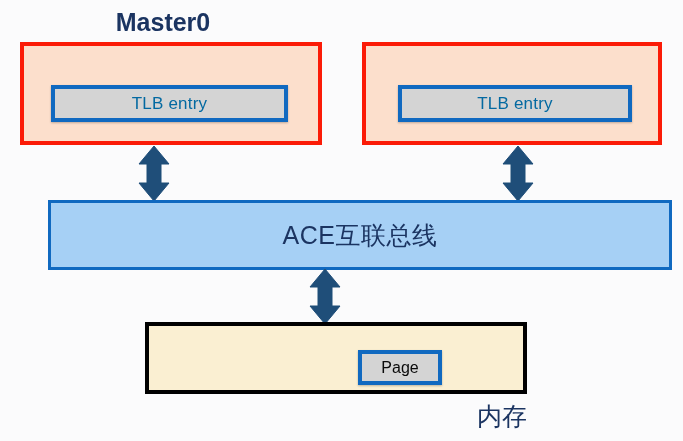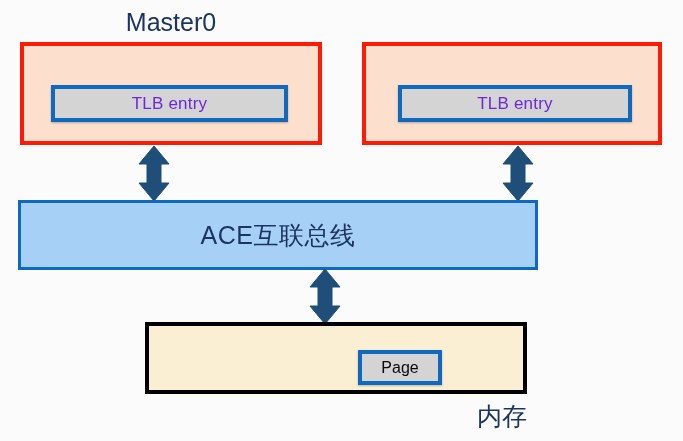--- a/index.html
+++ b/index.html
@@ -24,21 +24,21 @@
   .master-title {
     position: absolute;
     font-size: 25px;
     line-height: 30px;
     color: #1b3461;
     text-align: center;
     letter-spacing: 0px;
     white-space: nowrap;
     font-weight: 400;
   }
-  #master0-title { left: 20px;  top: 7px; width: 302px; }
+  #master0-title { left: 12px;  top: 7px; width: 302px; font-weight: bold; }
   #master1-title { left: 362px; top: 7px; width: 300px; }
 
   
   .master-box {
     position: absolute;
     background: #fcdfcc;
     border: 4px solid #fb1b07;
     box-sizing: border-box;
   }
   #master0-box { left: 20px;  top: 42px; width: 302px; height: 103px; }
@@ -50,33 +50,33 @@
     background: #d4d4d4;
     border: 4px solid #1069c0;
     box-sizing: border-box;
     display: flex;
     align-items: center;
     justify-content: center;
     box-shadow: 0 1px 2px rgba(0,0,0,0.25);
   }
   .tlb-box > span {
     font-size: 17px;
-    color: #6d28d9;
+    color: #0369a1;
     letter-spacing: 0.2px;
     white-space: nowrap;
   }
   #tlb0-box { left: 51px;  top: 85px; width: 237px; height: 37px; }
   #tlb1-box { left: 398px; top: 85px; width: 234px; height: 37px; }
 
   
   #ace-box {
     position: absolute;
-    left: 18px;
+    left: 48px;
     top: 200px;
-    width: 520px;
+    width: 624px;
     height: 70px;
     background: #a6d0f5;
     border: 3px solid #1069c0;
     box-sizing: border-box;
     display: flex;
     align-items: center;
     justify-content: center;
   }
   #ace-label {
     font-size: 25px;

